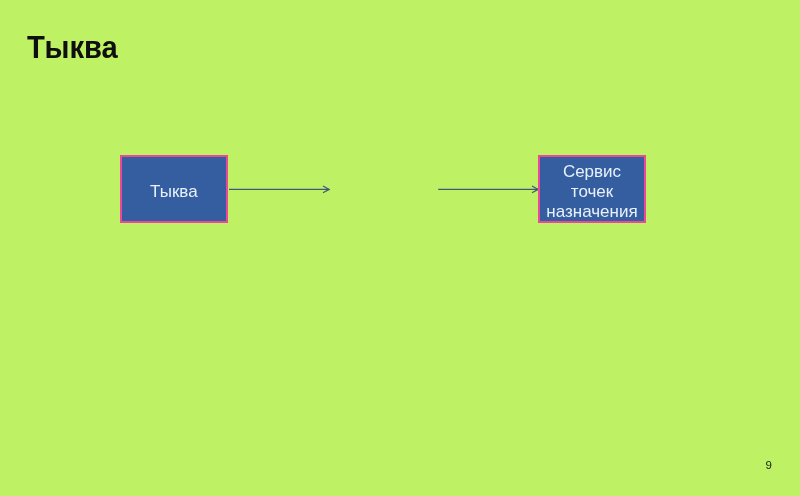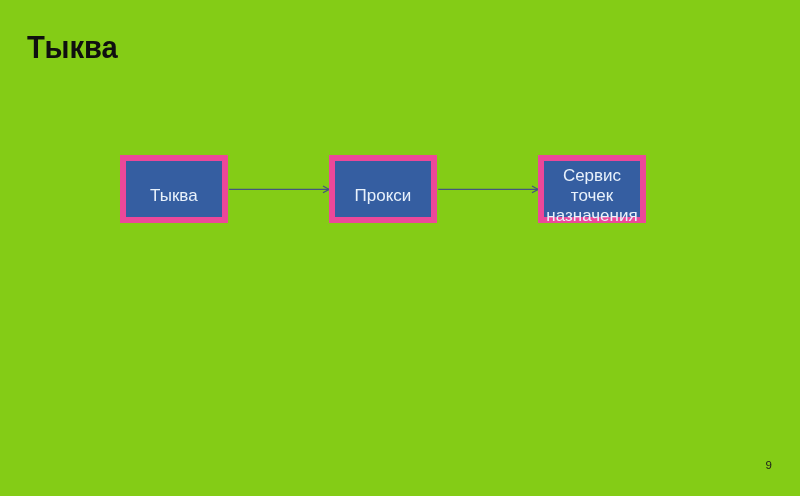--- a/index.html
+++ b/index.html
@@ -1,22 +1,22 @@
 <!DOCTYPE html>
 <html><head>
 <meta charset="utf-8">
 <style>
   html,body{margin:0;padding:0;}
   body{width:800px;height:496px;background:#ffffff;overflow:hidden;
        font-family:"Liberation Sans",sans-serif;
        -webkit-font-smoothing:antialiased;-moz-osx-font-smoothing:grayscale;}
-  .slide{position:relative;width:800px;height:496px;background:#84cc16;overflow:hidden;}
+  .slide{position:relative;width:800px;height:496px;background:#bef264;overflow:hidden;}
   .title{position:absolute;left:27.4px;top:31.9px;font-size:31.5px;font-weight:700;color:#0f0f0f;
          white-space:nowrap;line-height:1;transform:scaleX(0.927) translateZ(0);transform-origin:0 0;}
-  .node{position:absolute;background:#355EA1;box-sizing:border-box;border:6px solid #ec4899;}
+  .node{position:absolute;background:#355EA1;box-sizing:border-box;border:2px solid #ec4899;}
   .nodelabel{position:absolute;left:0;width:100%;text-align:center;color:#e9f2fc;
              font-size:17px;line-height:20px;white-space:pre-line;transform:translateZ(0);opacity:0.999;}
   .pagenum{position:absolute;left:765.5px;top:459.5px;font-size:11.5px;line-height:11.5px;color:#1c1c1c;transform:translateZ(0);}
   svg.links{position:absolute;left:0;top:0;width:800px;height:496px;overflow:visible;}
 </style>
 </head>
 <body>
 
 <div class="slide">
 
@@ -30,23 +30,20 @@
     <g>
       <path d="M438.2 189.4 L538.2 189.4" stroke="#44577d" stroke-width="1.2" fill="none"></path>
       <path d="M532.0 186.0 L538.2 189.4 L532.0 192.8" stroke="#44577d" stroke-width="1.2" fill="none" stroke-linecap="butt" stroke-linejoin="miter"></path>
     </g>
   </svg>
 
   <div class="node" style="left:119.7px;top:154.9px;width:108.3px;height:68px;">
     <div class="nodelabel" style="top:24.9px;">Тыква</div>
   </div>
 
-  <div class="node" style="left:329px;top:154.9px;width:108px;height:68px;">
-    <div class="nodelabel" style="top:24.9px;">Прокси</div>
-  </div>
 
   <div class="node" style="left:538px;top:154.9px;width:108px;height:68px;">
     <div class="nodelabel" style="top:4.8px;">Сервис
 точек
 назначения</div>
   </div>
 
   <div class="pagenum">9</div>
 </div>
 

